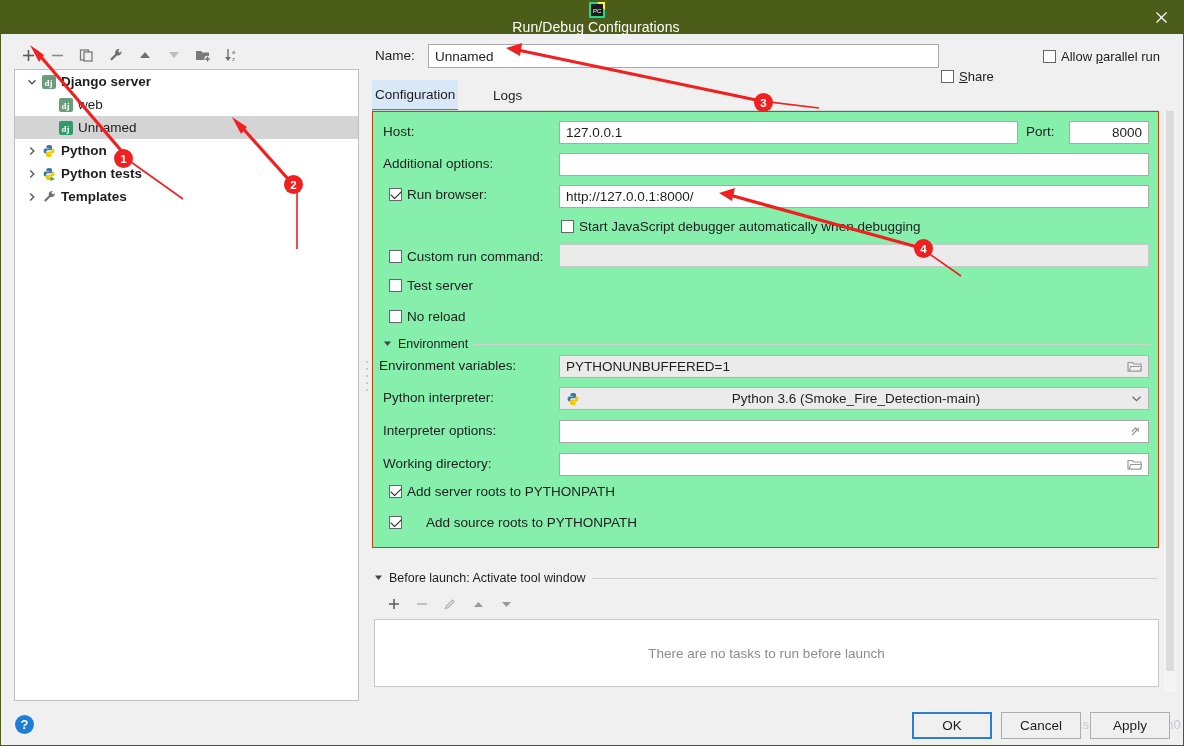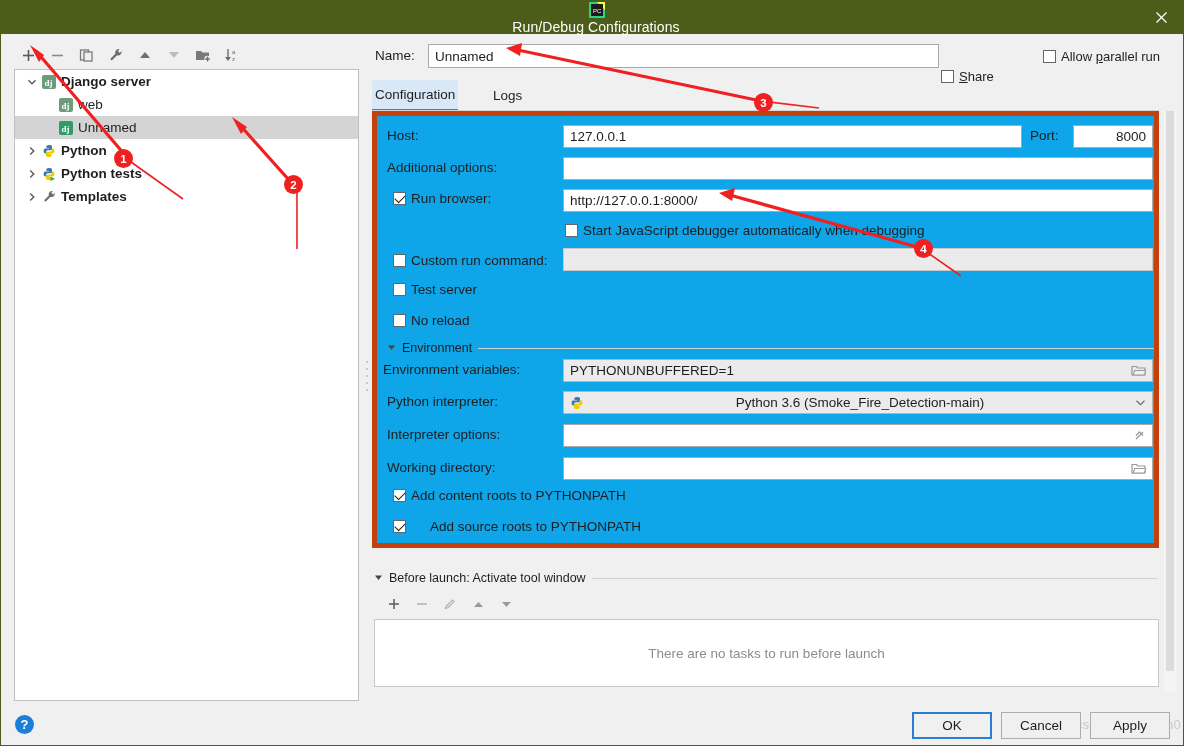--- a/index.html
+++ b/index.html
@@ -105,21 +105,21 @@
   .tab.active { background: #d9e8f7; border-bottom: 2px solid #3a7fd5; }
   #tab-configuration { left: 0; }
   #tab-logs { left: 118px; }
   #tabs-underline {
     position: absolute; left: 371px; top: 109px; width: 787px; height: 1px; background: #d6d6d6;
   }
 
   
   #config-panel {
     position: absolute; left: 371px; top: 110px; width: 787px; height: 437px;
-    border: 5px solid #c2410c; background: #0ea5e9;
+    border: 1px solid #c2410c; background: #86efac;
   }
 
   .frow { position: absolute; display: flex; align-items: center; }
   .flabel { font-size: 13.5px; white-space: nowrap; }
   .finput {
     background: #ffffff; border: 1px solid #a9a9a9; height: 23px;
     display: flex; align-items: center; padding: 0 6px; font-size: 13.5px;
   }
   .finput.disabled { background: #ebebeb; border: 1px solid #c8c8c8; color: #8a8a8a; }
   .finput.grayfill { background: #ebebeb; border: 1px solid #b4b4b4; }
@@ -498,21 +498,21 @@
       <span class="trail">
         <svg width="15" height="13" viewBox="0 0 15 13">
             <path d="M1 2.5h4.5L6.8 4H14v7H1z" fill="none" stroke="#9a9a9a" stroke-width="1.2"></path>
             <path d="M2 11l1.8-4.5H15L13 11z" fill="#ffffff" stroke="#9a9a9a" stroke-width="1.1"></path>
           </svg>
       </span>
     </div>
 
     <div class="cbx-row" style="position:absolute; left:16px; top:372px;">
       <span class="cbx checked"></span>
-      <span class="flabel">Add content roots to PYTHONPATH</span>
+      <span class="flabel">Add server roots to PYTHONPATH</span>
     </div>
 
     <div class="cbx-row" style="position:absolute; left:16px; top:403px;gap:24px;">
       <span class="cbx checked"></span>
       <span class="flabel">Add source roots to PYTHONPATH</span>
     </div>
   </div>
 
   <div id="before-launch-panel">
     <div class="section-header" style="left:2px; top:4px; width:783px;">

